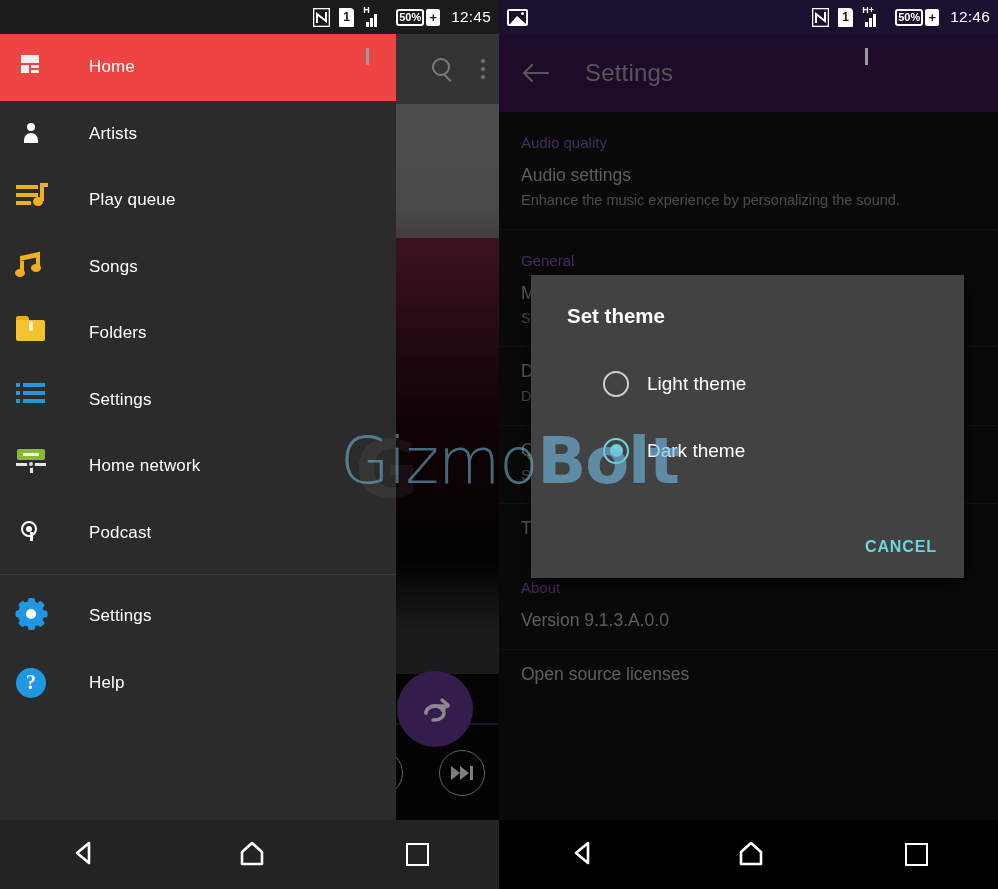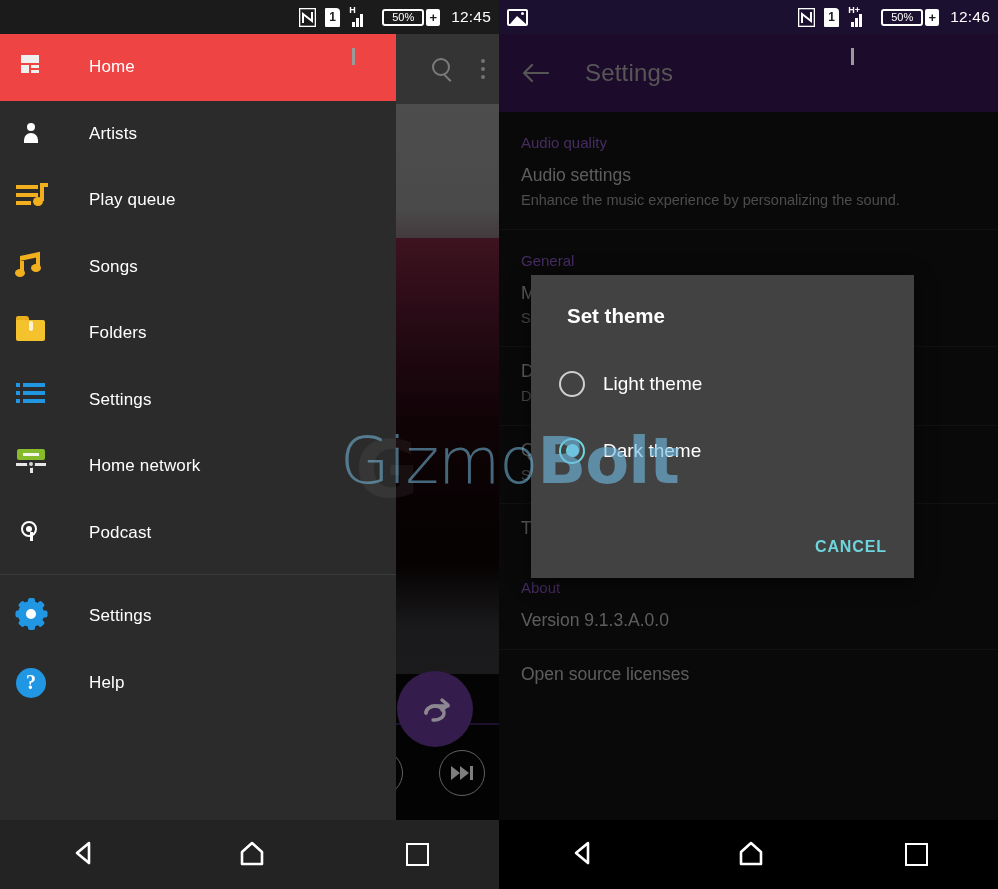--- a/index.html
+++ b/index.html
@@ -46,22 +46,22 @@
   .ico-signal .hplus {
     position: absolute; top: -3px; left: 0;
     font-size: 9px; color: #fff; font-weight: bold;
   }
   .bars { position: absolute; bottom: 0; left: 3px; display: flex; align-items: flex-end; gap: 1px; }
   .bars i { display: block; width: 3px; background: #fff; }
   .bars i.dim { background: #9a9a9a; }
   .ico-batt { display: flex; align-items: center; }
   .batt-body {
     border: 2px solid #fff; border-radius: 3px;
-    height: 17px; padding: 0 8px; display: flex; align-items: center;
-    color: #fff; font-size: 11px; font-weight: normal;
+    height: 17px; padding: 0 1px; display: flex; align-items: center;
+    color: #fff; font-size: 11px; font-weight: bold;
   }
   .batt-plus {
     width: 14px; height: 17px; background: #fff; color: #1b1b1b;
     font-size: 13px; font-weight: bold; margin-left: 2px;
     display: flex; align-items: center; justify-content: center; border-radius: 2px;
   }
   .ico-photo {
     width: 21px; height: 17px; border: 2px solid #fff; border-radius: 2px;
     position: relative; overflow: hidden;
   }
@@ -326,29 +326,29 @@
   .hr { height: 1px; background: #1f1f1f; }
 
   
   .dim {
     position: absolute; top: 34px; left: 0; right: 0; bottom: 69px;
     background: rgba(0,0,0,.45); z-index: 30;
   }
 
   .dialog {
     position: absolute; left: 531px; top: 275px;
-    width: 383px; height: 303px;
+    width: 433px; height: 303px;
     background: #424242; z-index: 35;
     box-shadow: 0 4px 18px rgba(0,0,0,.6);
   }
   .dlg-title {
     color: #ffffff; font-size: 20.5px; font-weight: bold;
     padding: 29px 0 0 36px;
   }
-  .dlg-opts { padding: 22px 0 0 28px; }
+  .dlg-opts { padding: 22px 0 0 72px; }
   .dlg-opt { display: flex; align-items: center; height: 67px; }
   .radio {
     width: 26px; height: 26px; border-radius: 50%;
     border: 2.4px solid #cfcfcf; flex: 0 0 26px;
     display: flex; align-items: center; justify-content: center;
   }
   .radio.checked { border-color: #6ed5dd; }
   .radio.checked::after {
     content:""; width: 13px; height: 13px; border-radius: 50%; background: #6ed5dd;
   }

